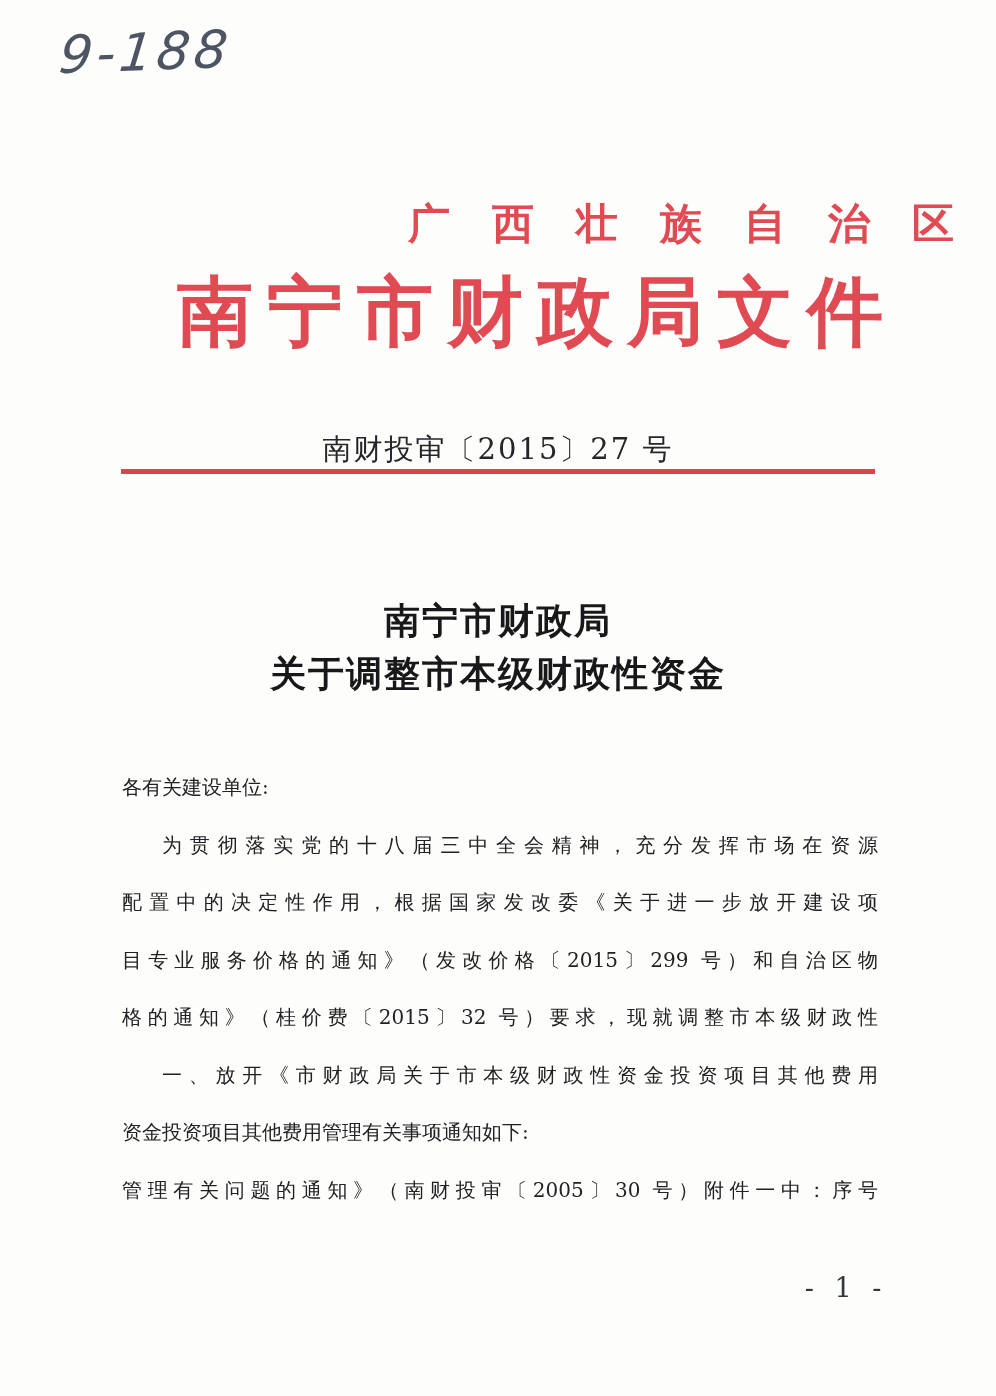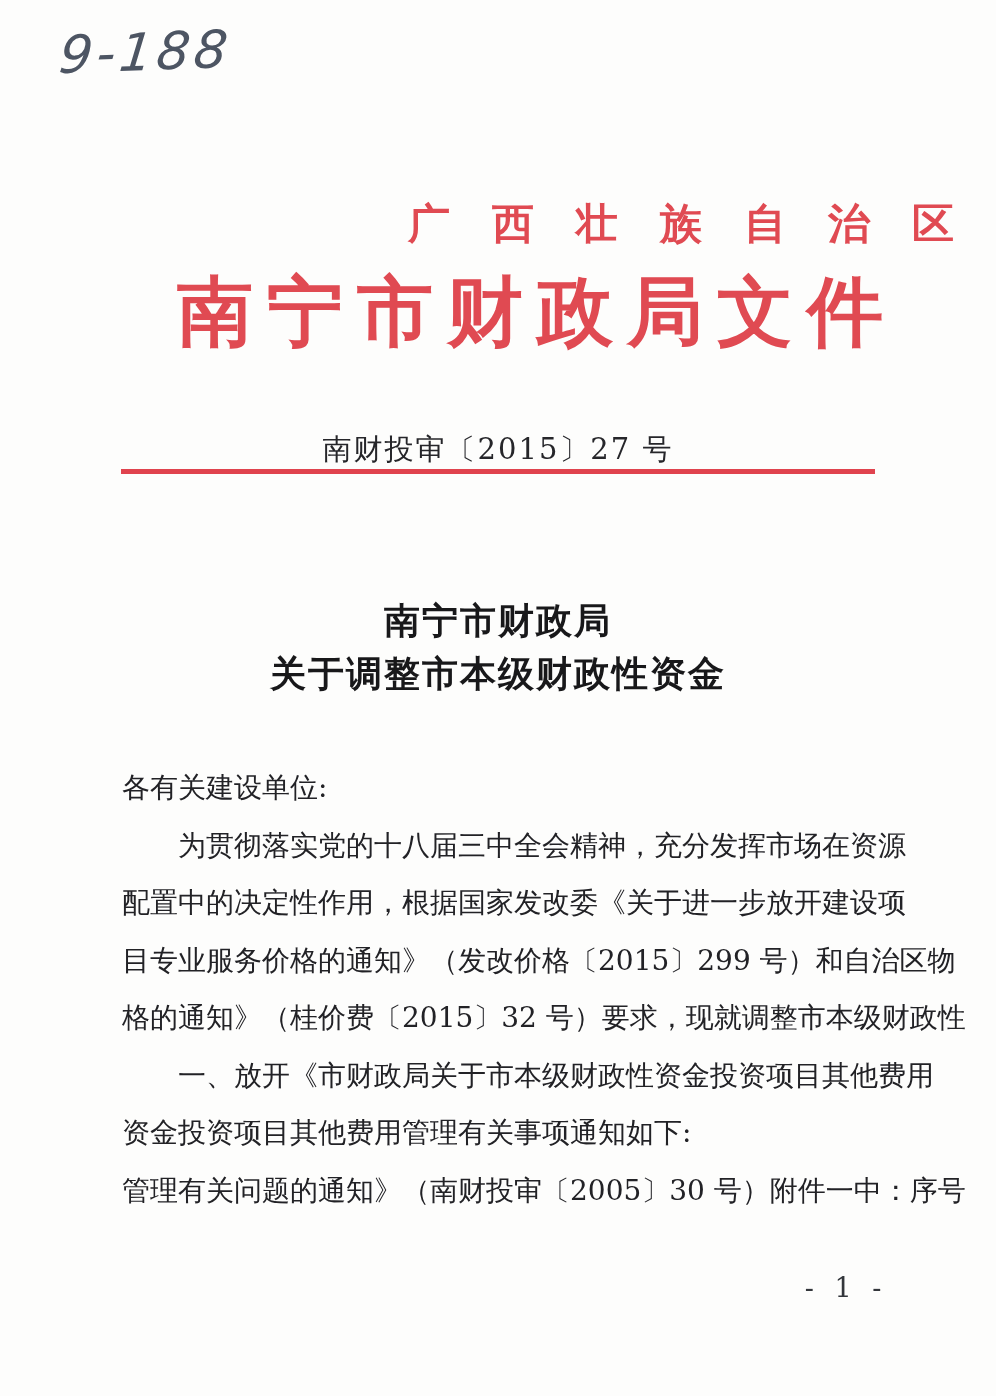--- a/index.html
+++ b/index.html
@@ -98,21 +98,21 @@
     line-height: 53px;
     letter-spacing: 2px;
   }
 
   
   .body-text {
     position: absolute;
     top: 759px;
     left: 122px;
     width: 756px;
-    font-size: 28px;
+    font-size: 20px;
     color: #222226;
   }
   .body-text .line {
     line-height: 57.5px;
     height: 57.5px;
     white-space: nowrap;
     text-align: justify;
     text-align-last: justify;
   }
   .body-text .line.short {

